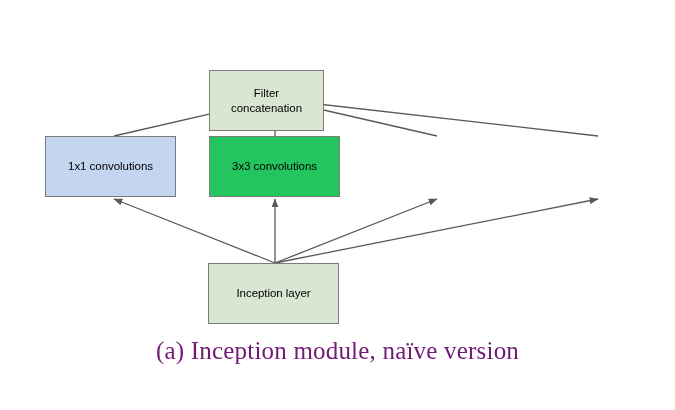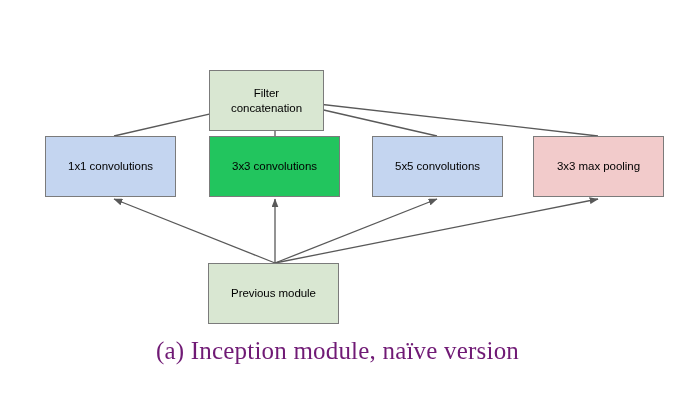--- a/index.html
+++ b/index.html
@@ -87,27 +87,21 @@
   </div>
 
   <div class="node" style="left: 45px; top: 136px; width: 131px; height: 61px; background: rgb(196, 213, 240); border-color: rgb(123, 123, 123);">
     <span class="node-label">1x1 convolutions</span>
   </div>
 
   <div class="node" style="left: 209px; top: 136px; width: 131px; height: 61px; background: #22c55e; border-color: rgb(123, 123, 123);">
     <span class="node-label">3x3 convolutions</span>
   </div>
 
-  <div class="node" style="left: 372px; top: 136px; width: 131px; height: 61px; background: rgb(196, 213, 240); border-color: rgb(123, 123, 123);">
-    <span class="node-label">5x5 convolutions</span>
-  </div>
 
-  <div class="node" style="left: 533px; top: 136px; width: 131px; height: 61px; background: rgb(242, 203, 203); border-color: rgb(123, 123, 123);">
-    <span class="node-label">3x3 max pooling</span>
-  </div>
 
   <div class="node" style="left: 208px; top: 263px; width: 131px; height: 61px; background: rgb(217, 231, 210); border-color: rgb(123, 123, 123);">
-    <span class="node-label">Previous module</span>
+    <span class="node-label">Inception layer</span>
   </div>
 
   <div id="caption">(a) Inception module, naïve version</div>
 
 </div>
 
 </body></html>

